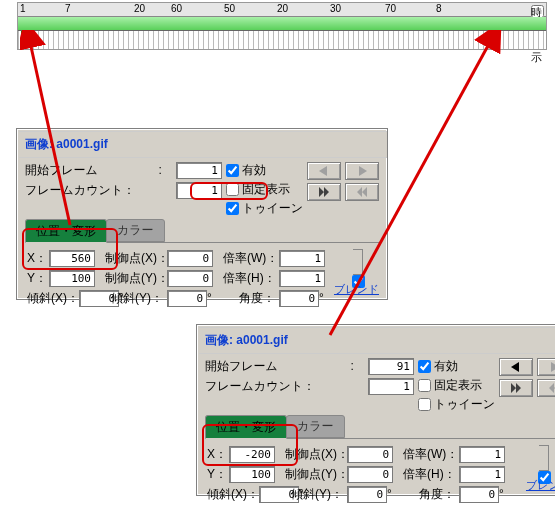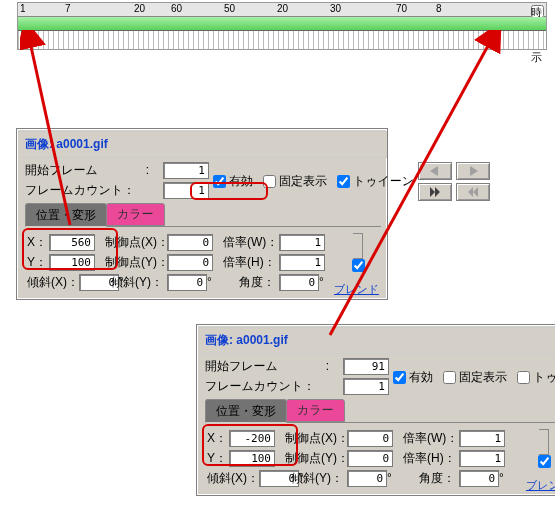--- a/index.html
+++ b/index.html
@@ -78,21 +78,21 @@
   .left-col { flex: 1; }
   .r { display: flex; align-items: center; height: 20px; gap: 14px; }
   .r label { white-space: nowrap; }
   .numbox {
     width: 46px; height: 17px; text-align: right;
     border: 1px solid #7a7a7a; background: #fff;
     box-shadow: inset 1px 1px 0 #888;
     font-family: monospace; font-size: 11px; padding-right: 3px;
     line-height: 15px;
   }
-  .chk-col { display: flex; flex-direction: row; gap: 10px; padding-top: 2px; }
+  .chk-col { display: flex; flex-direction: column; gap: 2px; padding-top: 2px; }
   .chk-col label { display: flex; align-items: center; gap: 3px; white-space: nowrap; }
   .chk-col input { margin: 0; }
 
   .navbtns {
     display: flex; flex-direction: column; gap: 3px; padding: 2px 2px 0 0;
   }
   .btnpair { display: flex; gap: 4px; }
   .navbtn {
     width: 34px; height: 18px;
     background: #d4d0c8;
@@ -105,28 +105,28 @@
   .navbtn svg { width: 12px; height: 10px; }
 
   .tabrow {
     display: flex; align-items: flex-end;
     margin: 2px 6px 0 8px; height: 22px;
     border-bottom: 1px solid #888;
     position: relative;
   }
   .tab {
     padding: 3px 10px 2px;
-    background: #737373;
+    background: #15803d;
     border: 1px solid #888; border-bottom: 1px solid #d4d0c8;
     border-radius: 3px 3px 0 0;
     margin-right: -1px; margin-bottom: -1px;
     cursor: pointer;
   }
   .tab.inactive {
-    background: #ec4899; border-bottom: 1px solid #888;
+    background: #a3a3a3; border-bottom: 1px solid #888;
     color: #333;
     margin-bottom: 0;
     padding-top: 2px;
   }
 
   .grid {
     display: grid;
     grid-template-columns: 18px 52px 58px 52px 52px 52px;
     gap: 2px 4px;
     padding: 6px 6px 2px 10px;
@@ -156,21 +156,21 @@
     pointer-events: none;
   }
   .rb-tween1 { left: 190px; top: 182px; width: 78px; height: 18px; }
   .rb-xy1    { left: 22px;  top: 228px; width: 96px; height: 42px; }
   .rb-xy2    { left: 202px; top: 424px; width: 96px; height: 42px; }
 
   
   .arrow { position: absolute; pointer-events: none; }
 
   
-  .n1{left:2px}.n10{left:47px}.n20{left:116px}.n30{left:153px}.n40{left:206px}.n50{left:259px}.n60{left:312px}.n70{left:378px}.n80{left:418px}
+  .n1{left:2px}.n10{left:47px}.n20{left:116px}.n30{left:153px}.n40{left:206px}.n50{left:259px}.n60{left:312px}.n70{left:367px}.n80{left:418px}
 </style>
 </head>
 <body>
 
 <div class="timeline-wrap">
   <div class="timeline-numbers">
     <span class="n1">1</span>
     <span class="n10">7</span>
     <span class="n20">20</span>
     <span class="n30">60</span>

